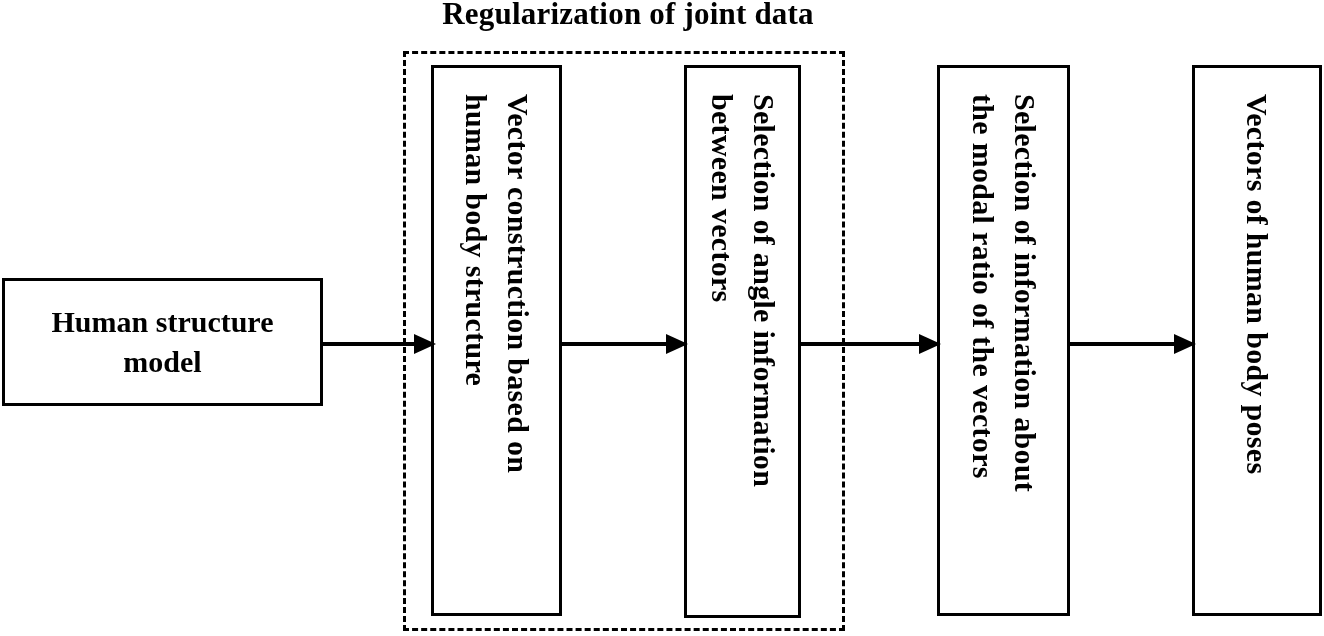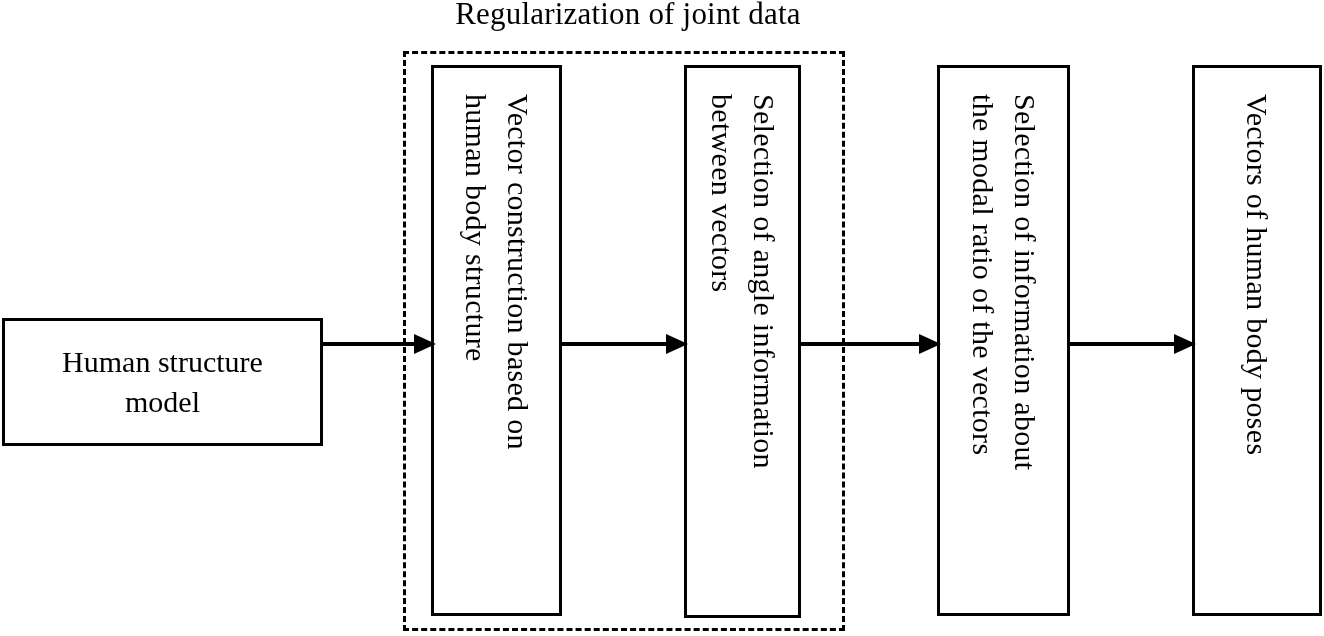--- a/index.html
+++ b/index.html
@@ -10,20 +10,21 @@
   body {
     font-family: "Liberation Serif", "DejaVu Serif", serif;
     color: #000000;
   }
   #canvas {
     position: relative;
     width: 1324px;
     height: 636px;
     background: #ffffff;
     overflow: hidden;
+    font-weight: bold;
   }
 
   
   .group-title {
     position: absolute;
     left: 398px;
     top: -2px;
     width: 460px;
     text-align: center;
     font-size: 31px;
@@ -54,21 +55,20 @@
 
   
   .box.horiz {
     display: flex;
     align-items: center;
     justify-content: center;
     text-align: center;
     font-size: 30px;
     line-height: 1.32;
     padding: 0 8px;
-    margin-top: 40px;
   }
 
   
   .box.vert {
     display: flex;
     align-items: flex-start;
     justify-content: center;
   }
   .vert-text {
     writing-mode: vertical-rl;

